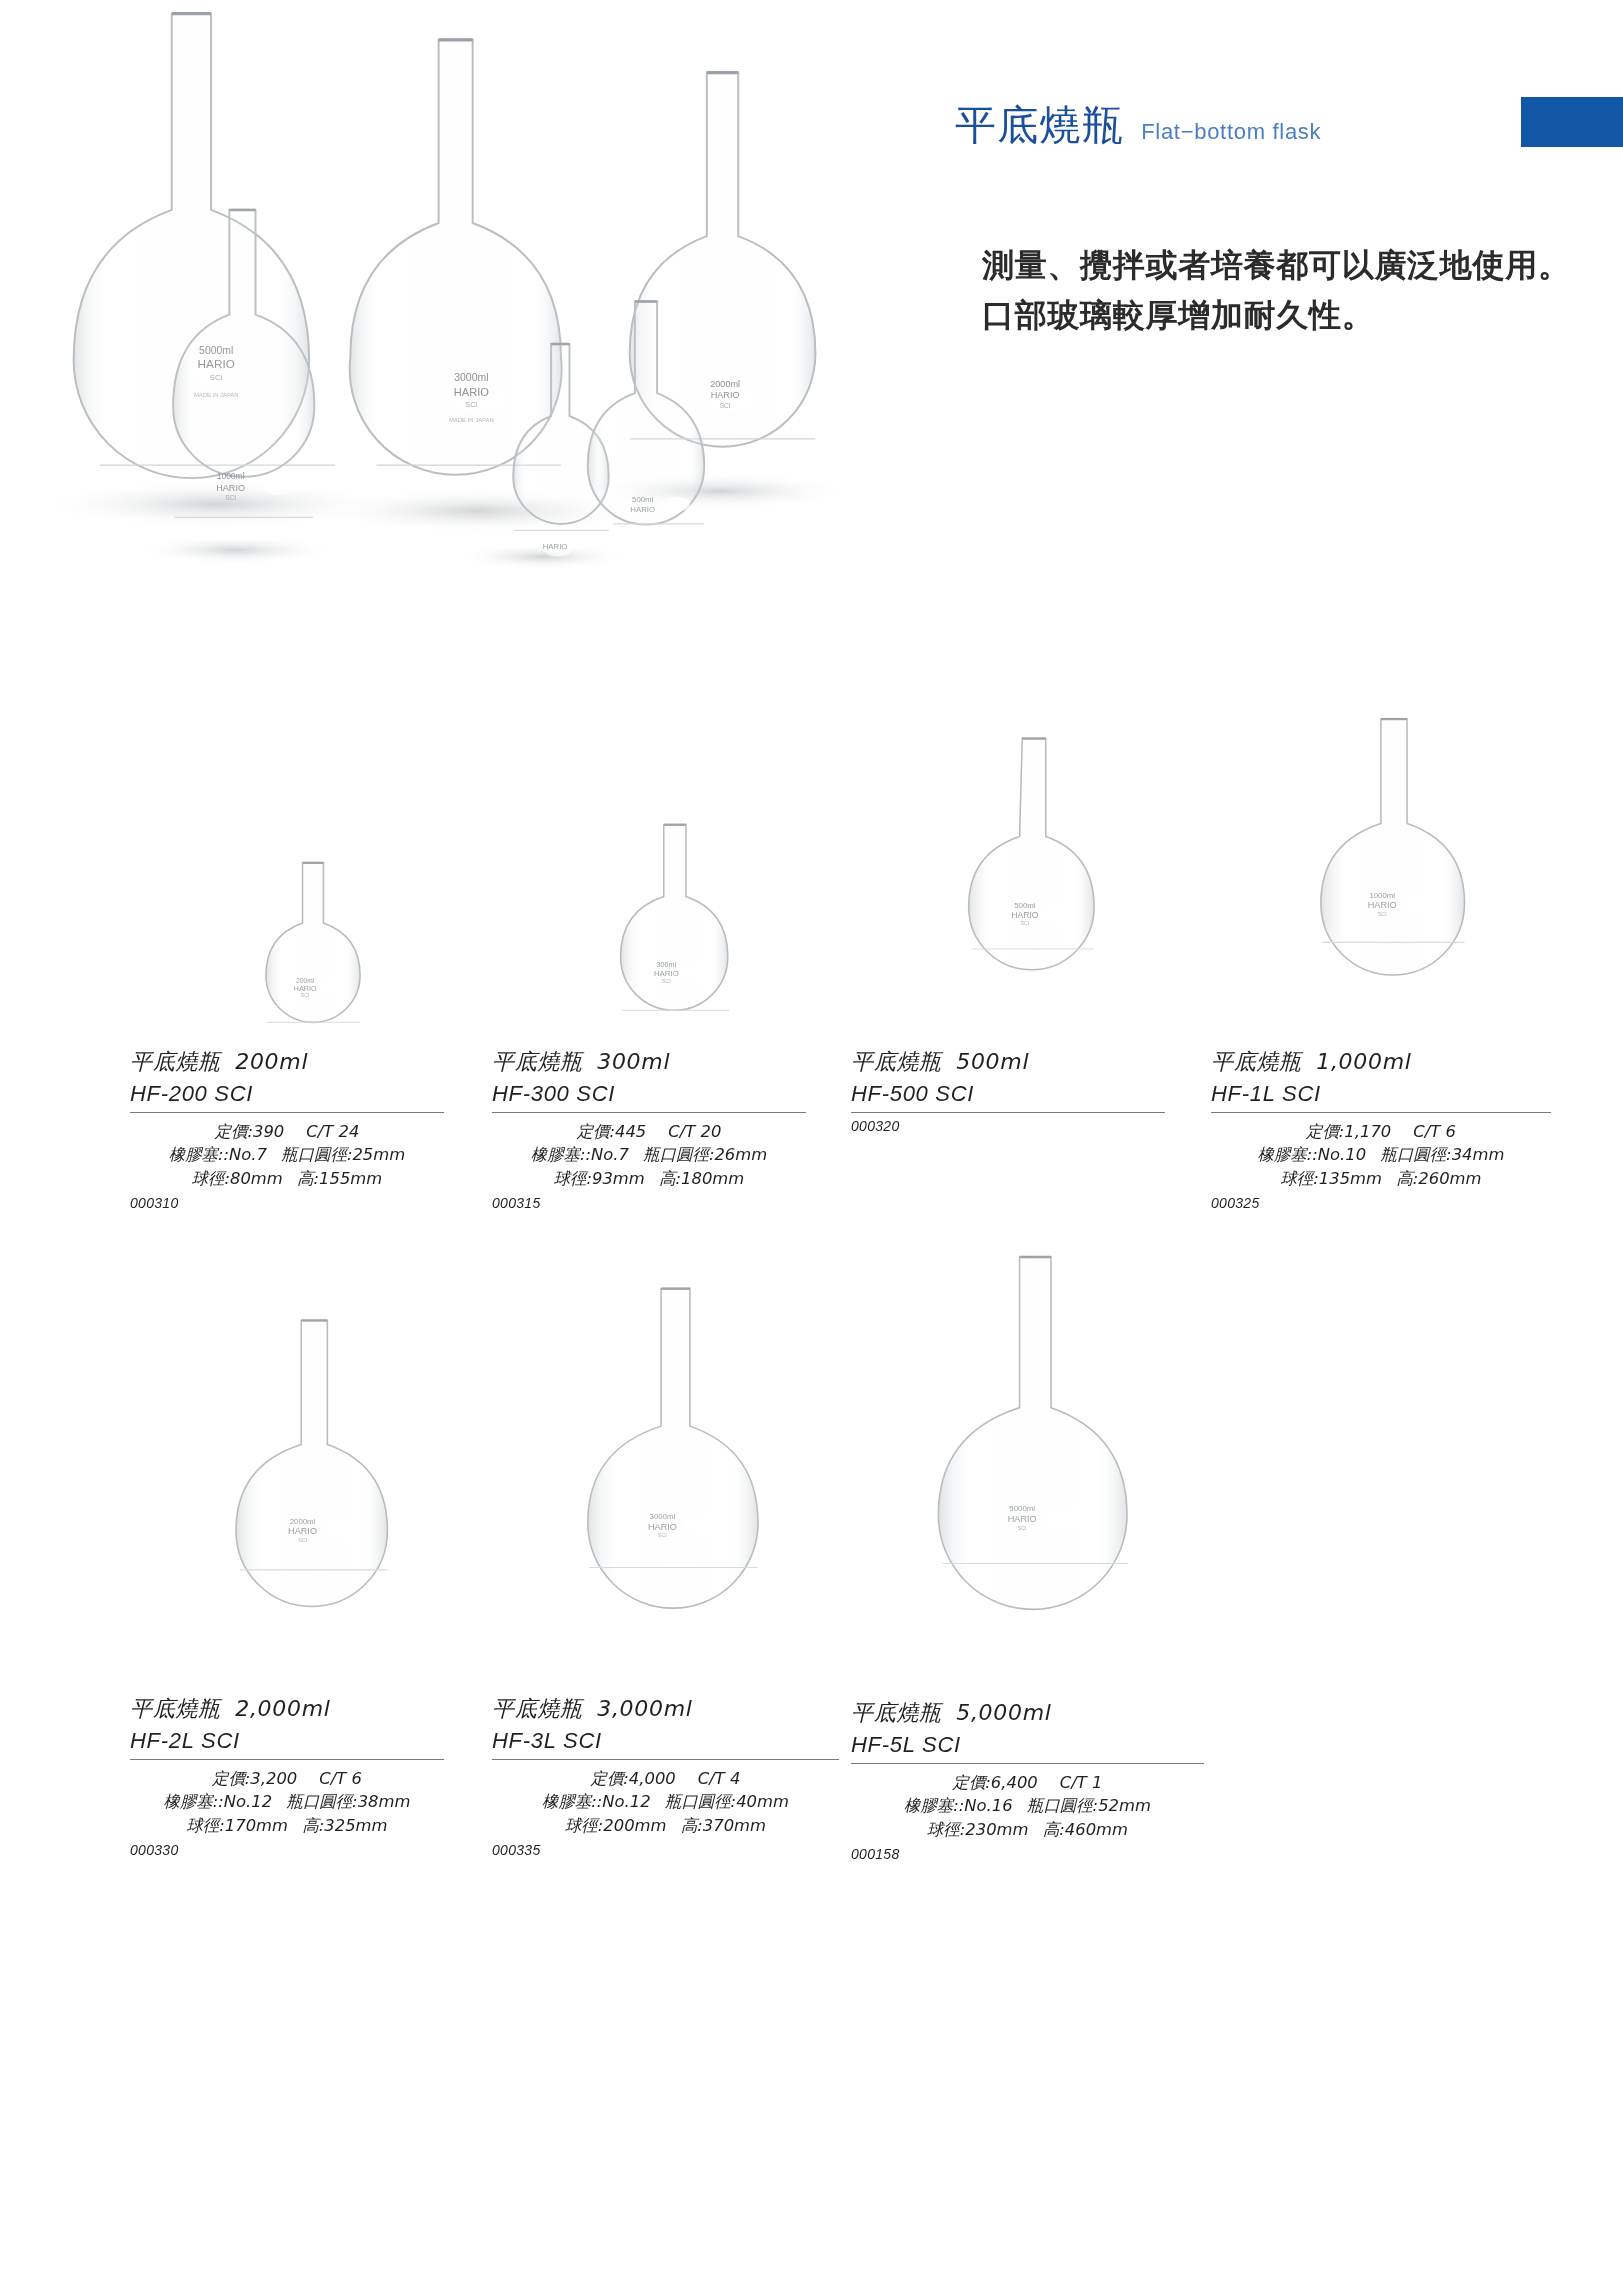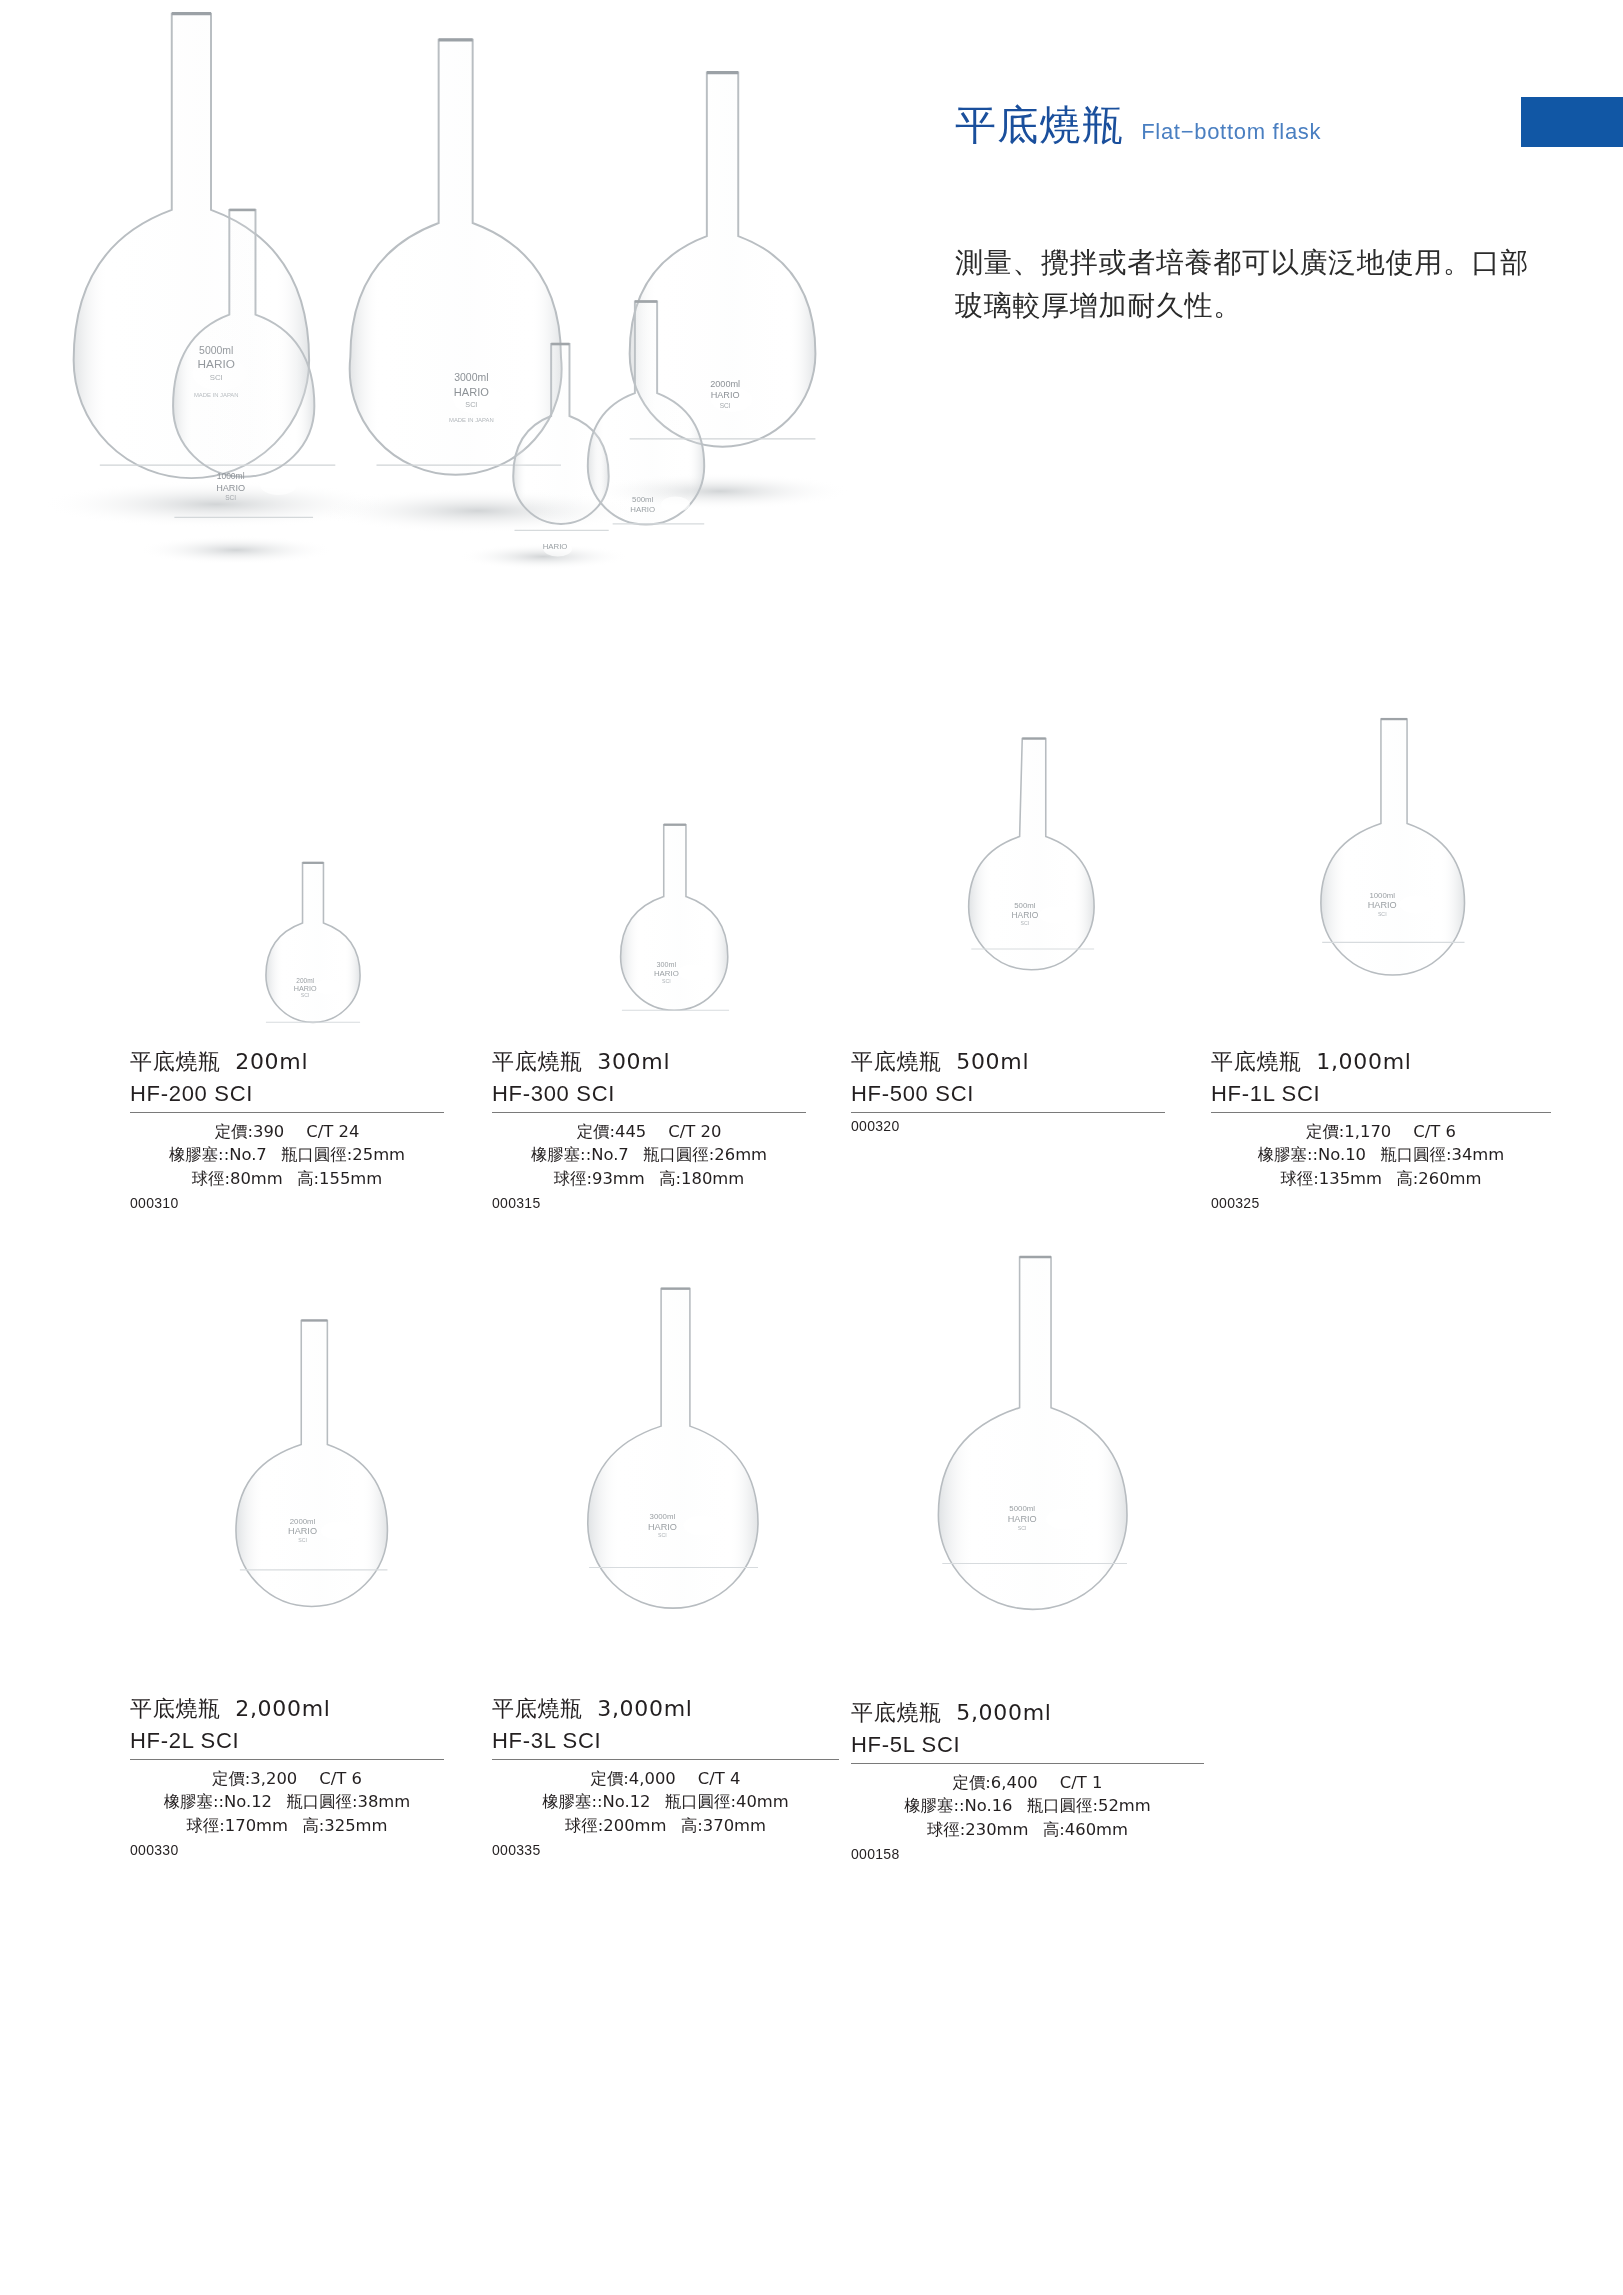--- a/index.html
+++ b/index.html
@@ -57,28 +57,29 @@
   .blue-tab {
     position: absolute;
     left: 1521px;
     top: 97px;
     width: 102px;
     height: 50px;
     background: #1157a5;
   }
   .lede {
     position: absolute;
-    left: 955px;
+    left: 982px;
     top: 241px;
     width: 602px;
-    font-size: 28px;
+    font-size: 32px;
     line-height: 1.55;
     color: #2b2b2b;
     font-family: "DejaVu Sans", "Liberation Sans", sans-serif;
     letter-spacing: 0.7px;
+    font-weight: bold;
   }
 
   
   .grid {
     position: absolute;
     left: 0;
     top: 654px;
     width: 1623px;
   }
   .row {
@@ -101,20 +102,21 @@
     width: 366px;
     display: flex;
     align-items: flex-end;
     justify-content: center;
   }
 
   .info {
     position: absolute;
     left: 0;
     width: 314px;
+    font-style: italic;
   }
   .info .pname {
     font-size: 22px;
     font-family: "DejaVu Sans", "Liberation Sans", sans-serif;
     letter-spacing: 0.7px;
     white-space: nowrap;
     color: #231f20;
   }
   .info .pname .vol {
     margin-left: 14.4px;

